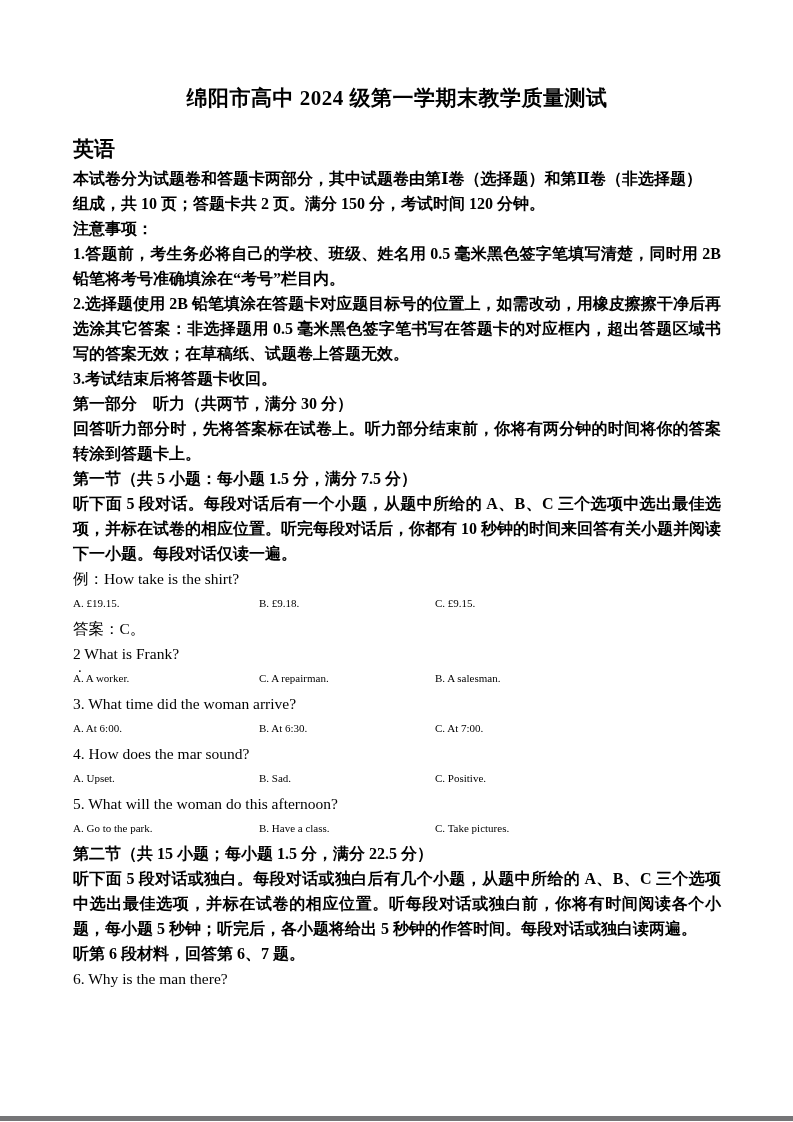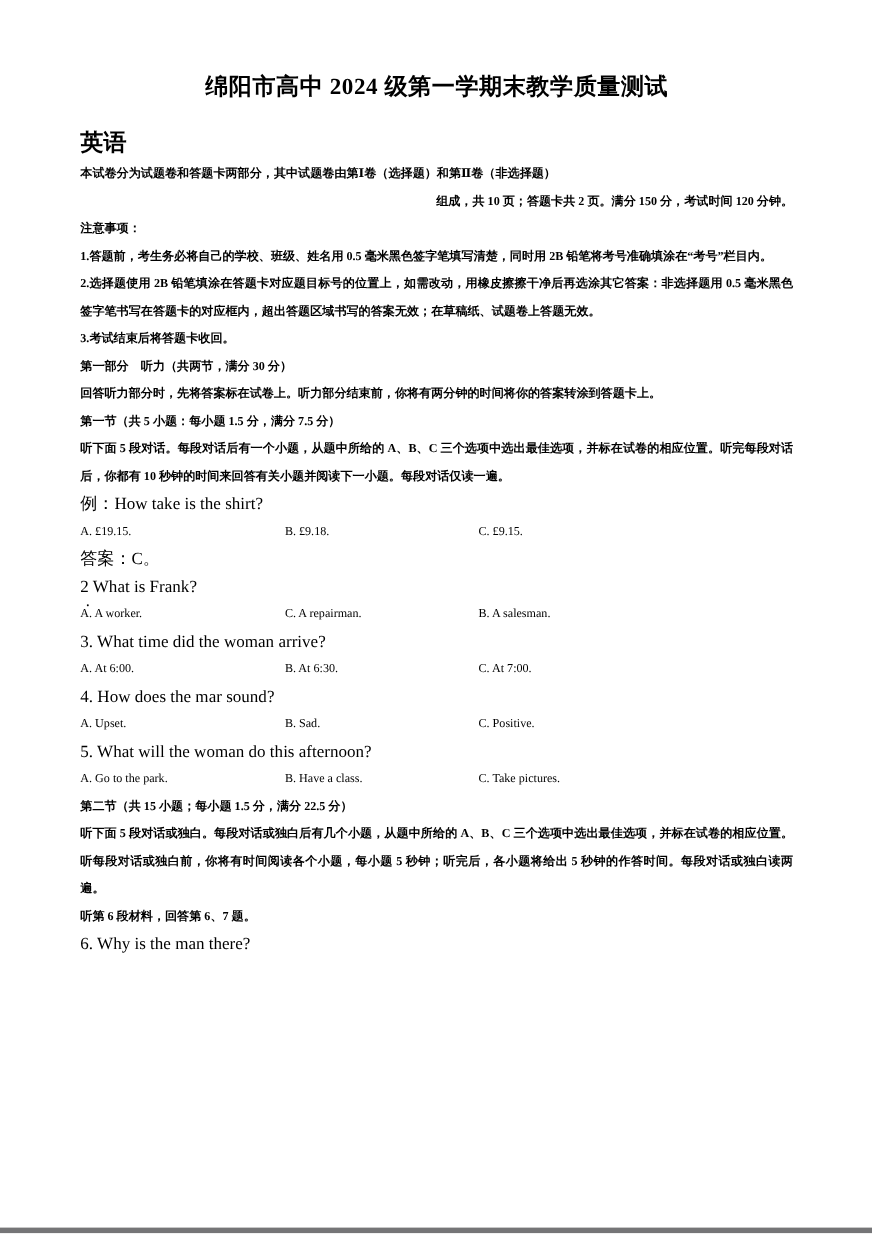--- a/index.html
+++ b/index.html
@@ -10,48 +10,48 @@
   .page {
     position: relative;
     width: 793px;
     height: 1122px;
     background: #ffffff;
     overflow: hidden;
     color: #000;
     font-family: "Liberation Serif", "DejaVu Serif", serif;
   }
   .doc {
-    padding: 62px 72px 0 73px;
+    padding: 82px 72px 0 73px;
   }
   .title {
     text-align: center;
     font-size: 21px;
     font-weight: bold;
     line-height: 32px;
     margin: 0;
     letter-spacing: 0.5px;
   }
   .subtitle {
     text-align: left;
     font-size: 21px;
     font-weight: bold;
     line-height: 26px;
     margin: 22px 0 4px 0;
   }
   p {
     margin: 0;
   }
   .cn {
-    font-size: 11px;
+    font-size: 16px;
     font-weight: bold;
     line-height: 25px;
     text-align: justify;
   }
   .cn.center {
-    text-align: right;
+    text-align: left;
   }
   .cn.heading {
     text-align: left;
   }
   .en {
     font-size: 15.5px;
     font-weight: normal;
     line-height: 25px;
   }
   .opts {

